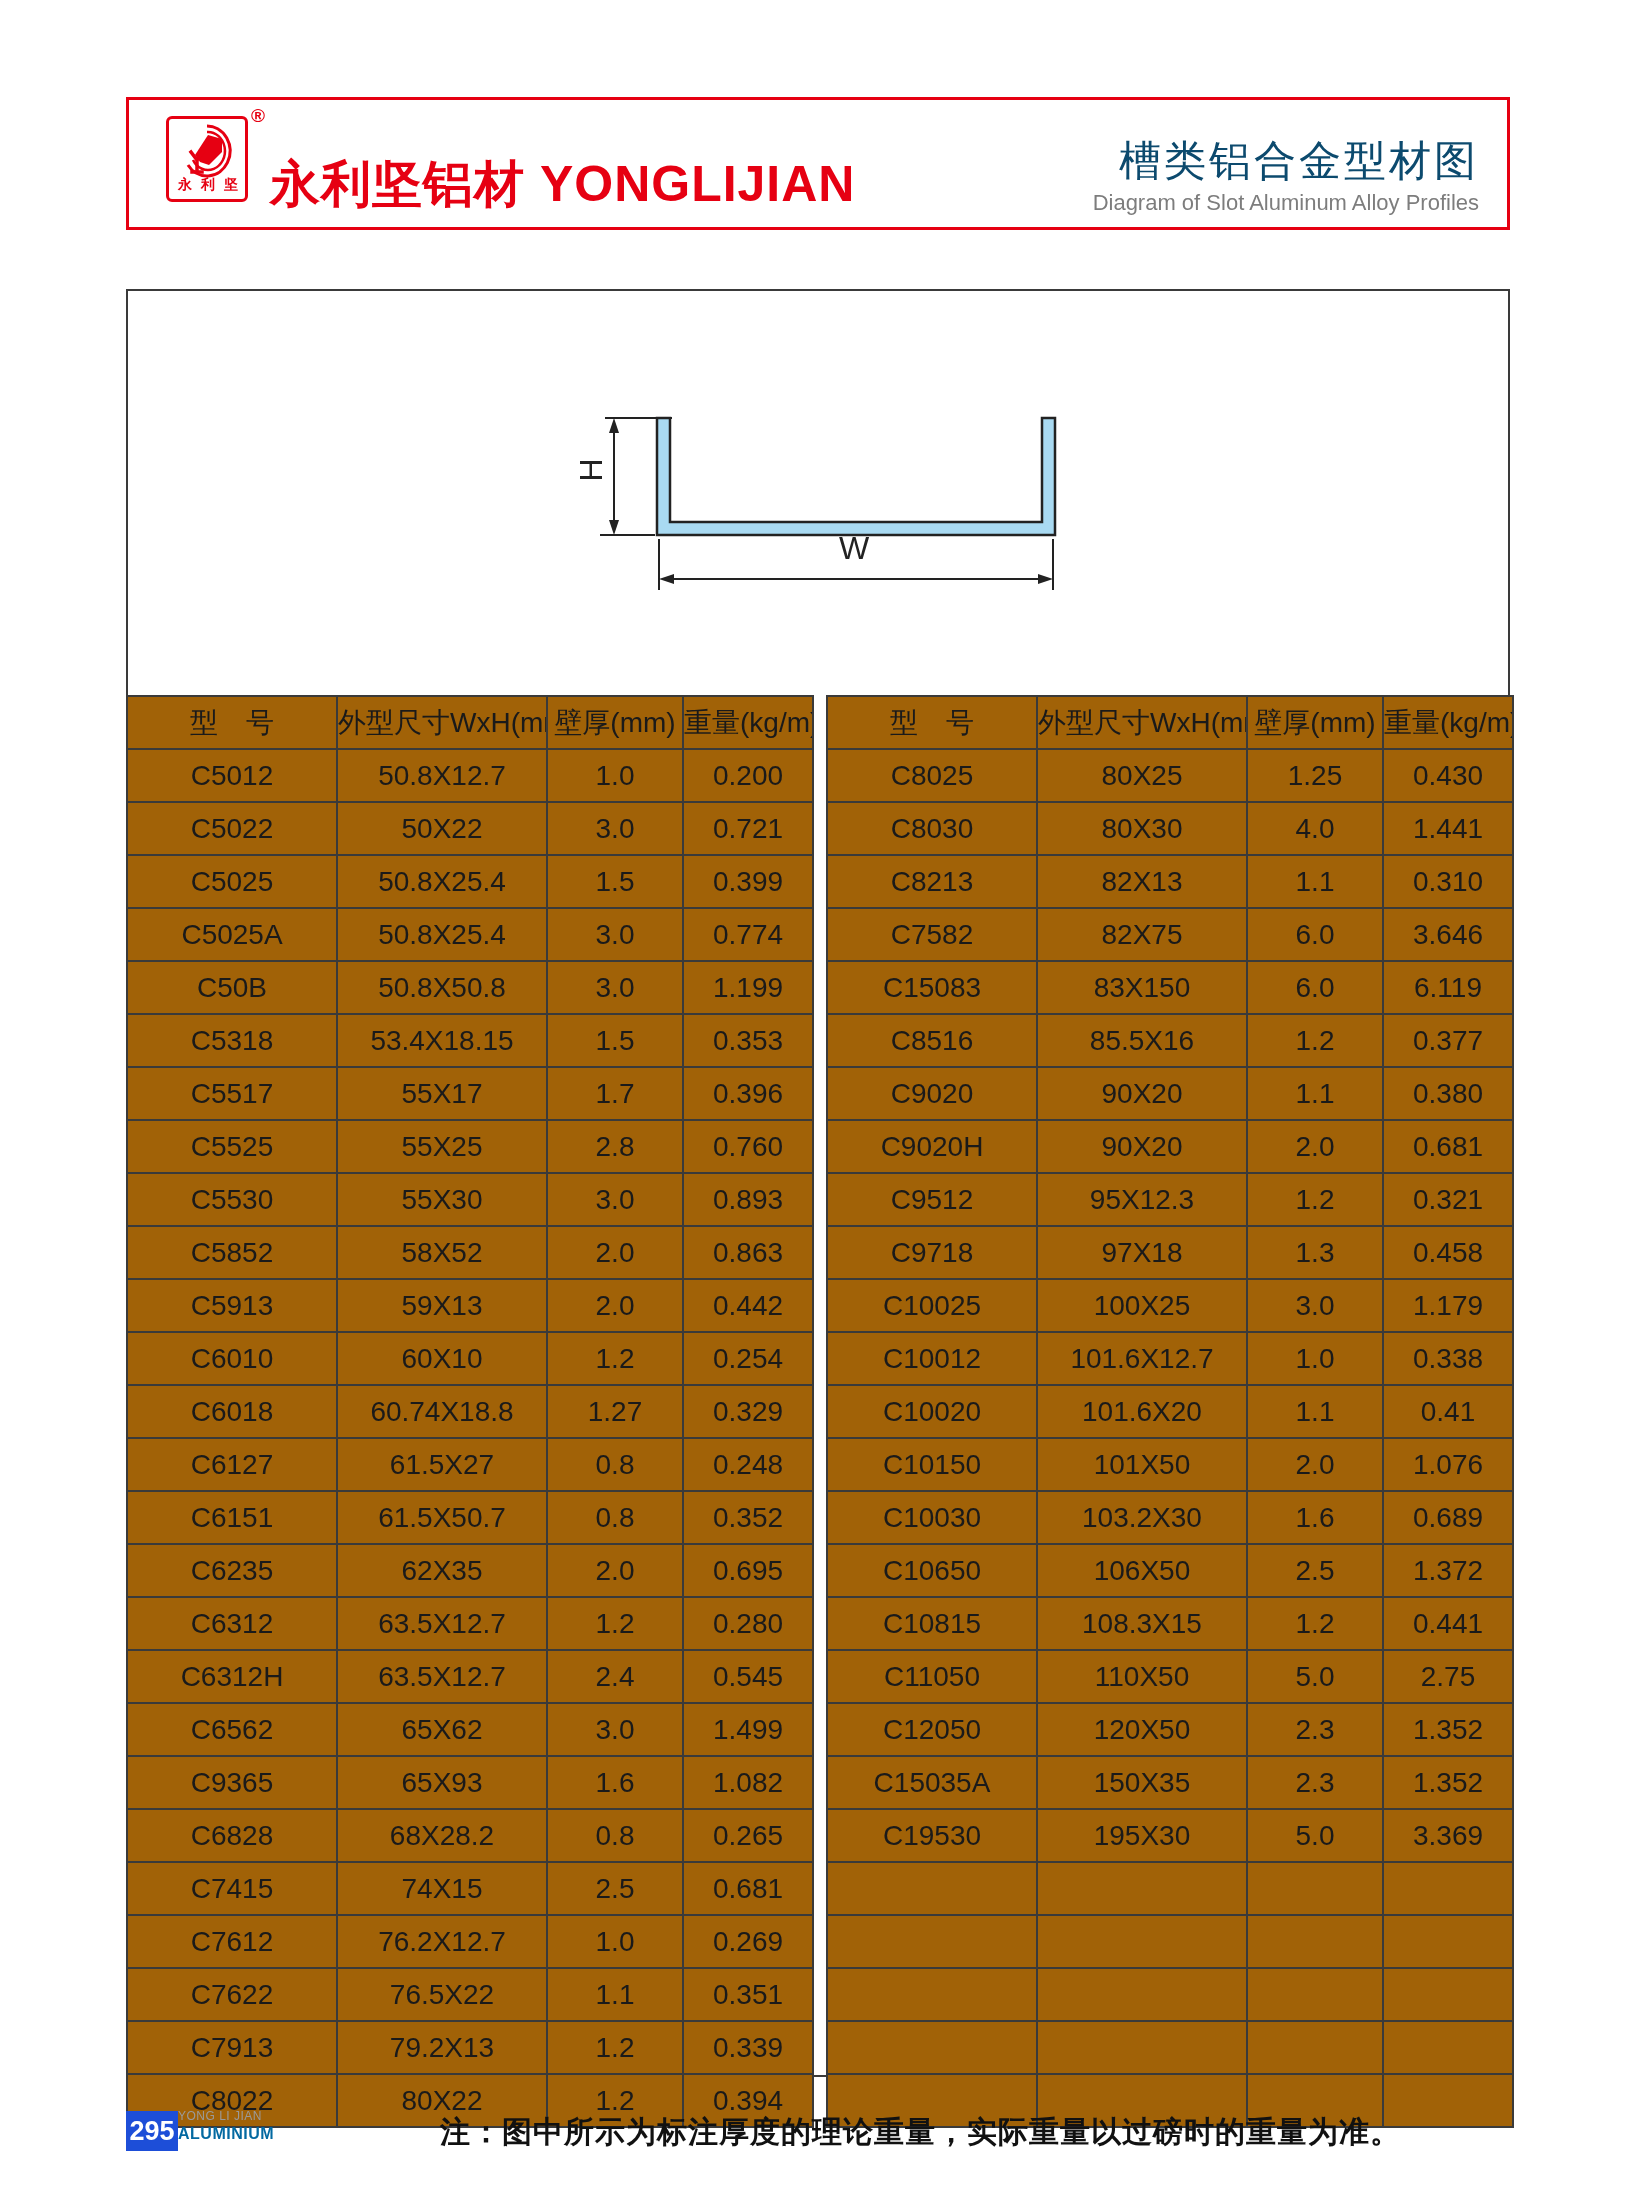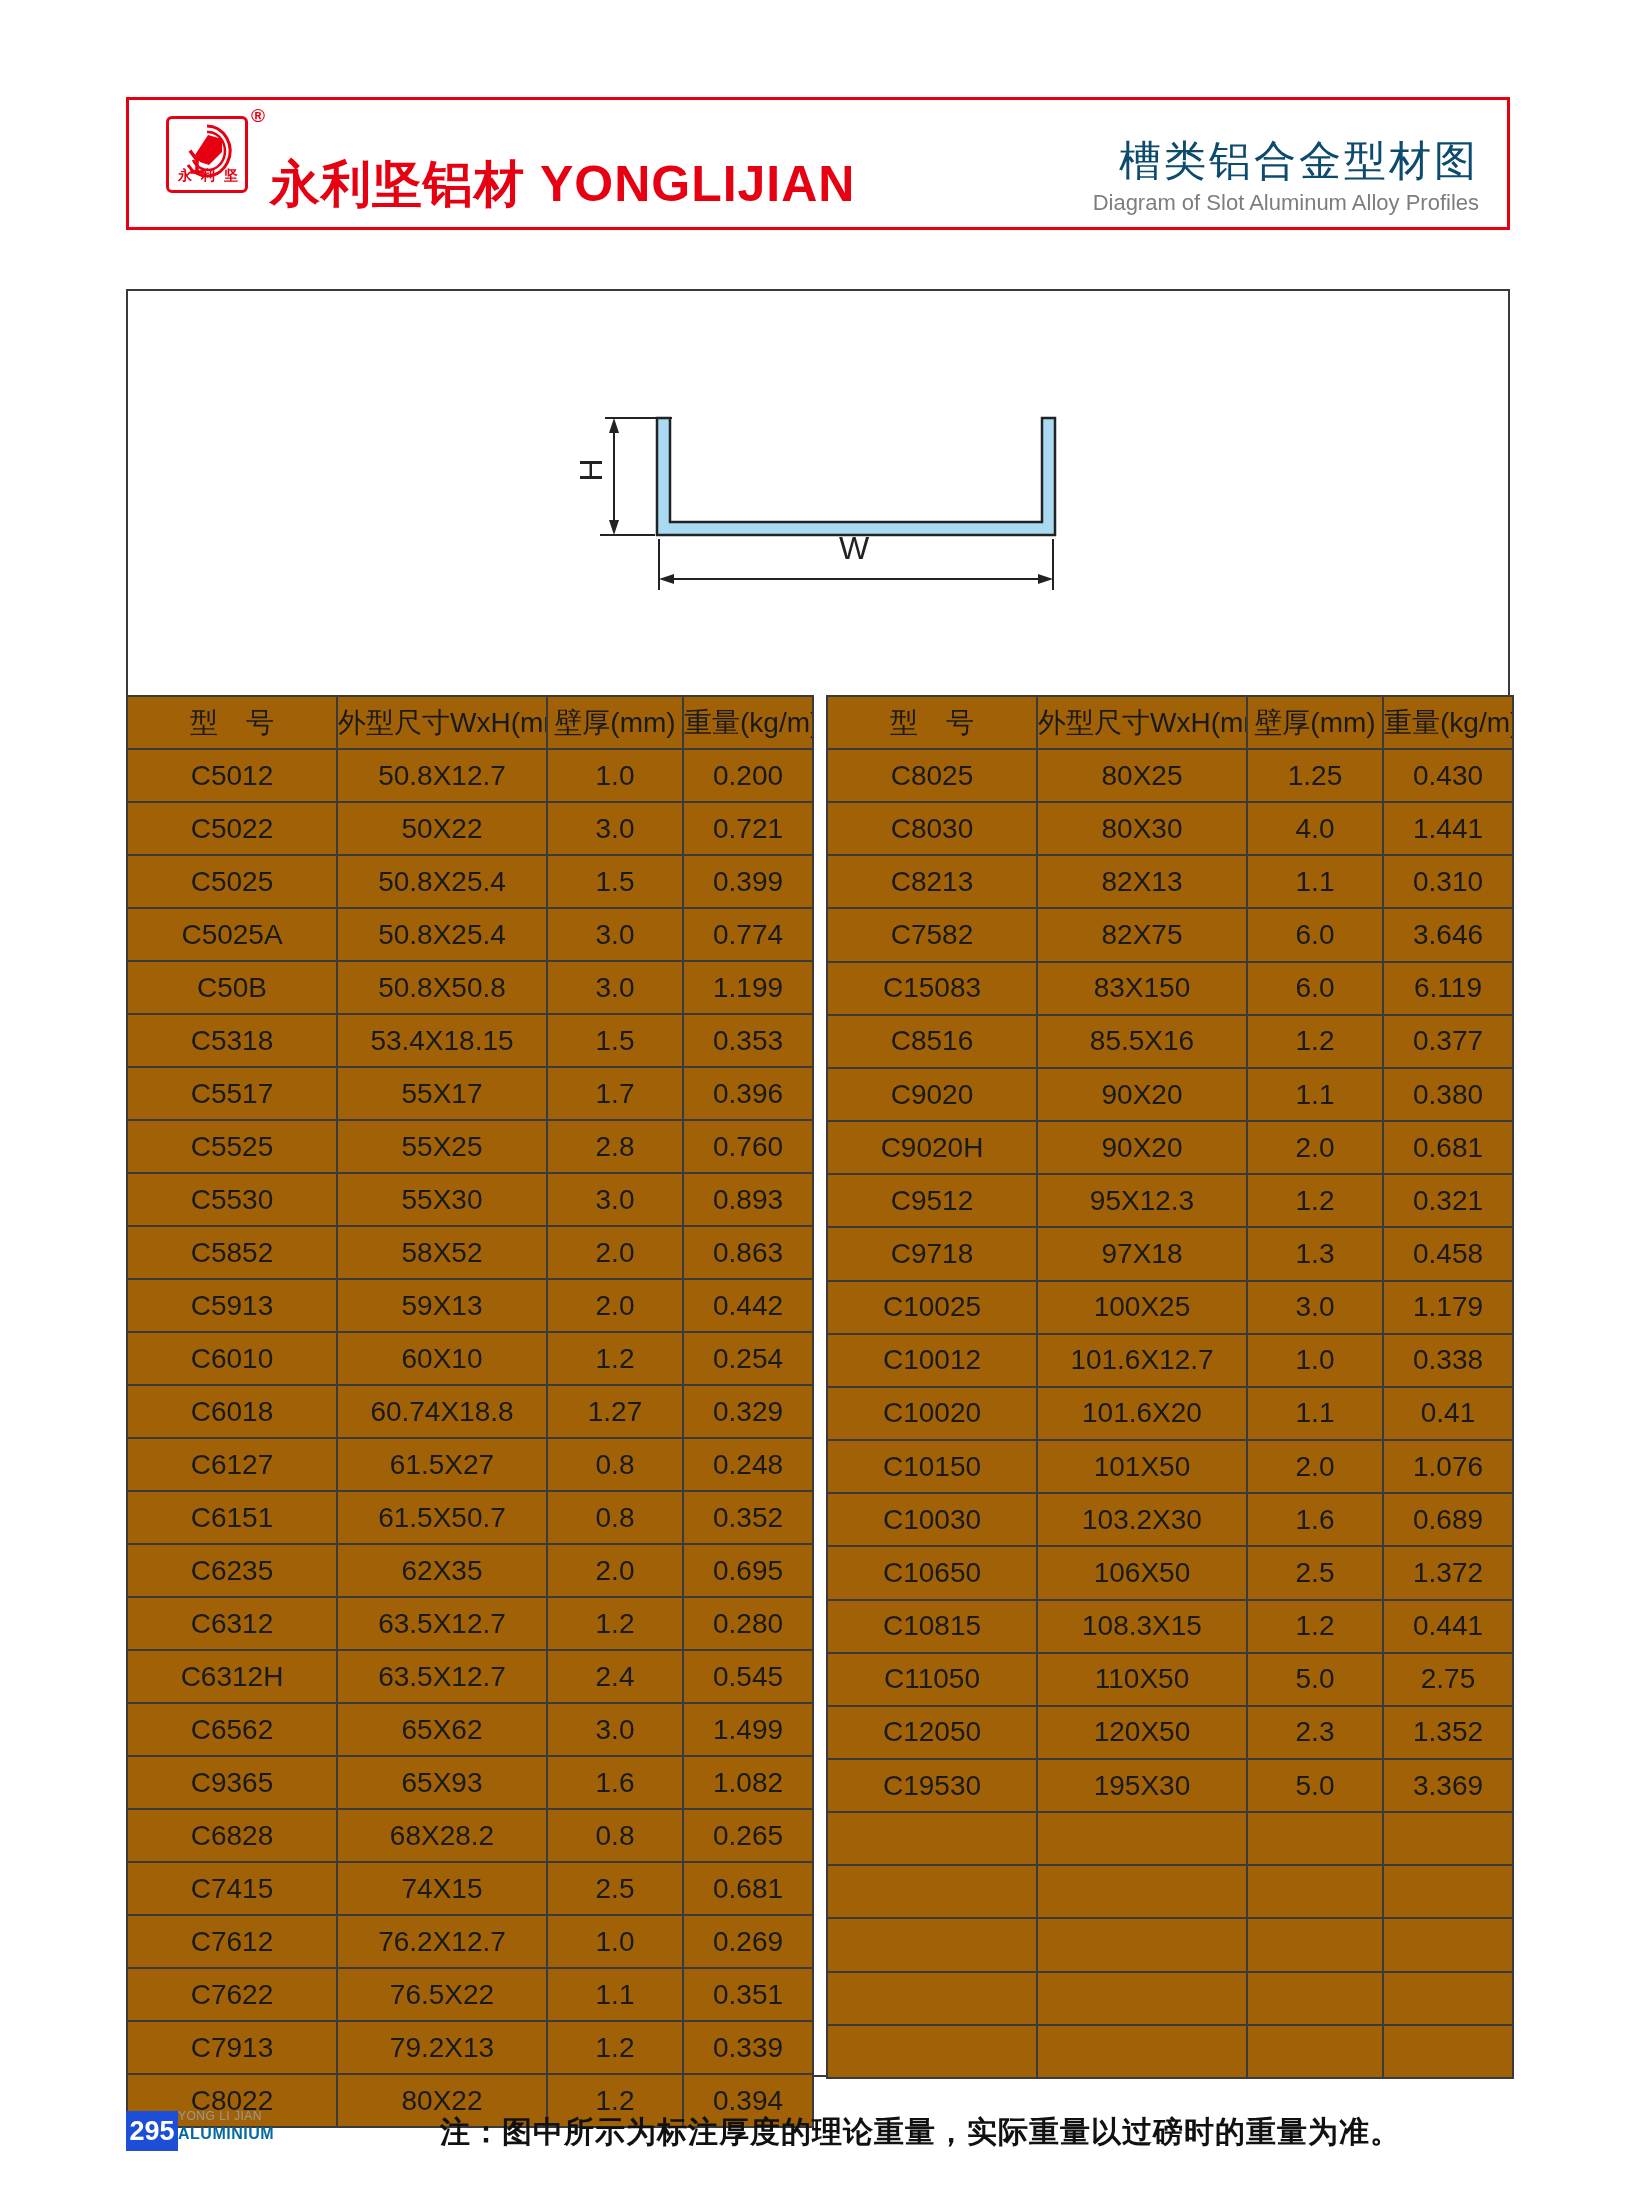--- a/index.html
+++ b/index.html
@@ -2,21 +2,21 @@
 <html><head>
 <meta charset="utf-8">
 <style>
   html,body{margin:0;padding:0;background:#ffffff;}
   body{font-family:"Liberation Sans", sans-serif; -webkit-font-smoothing:antialiased;}
   .page{position:relative;width:1635px;height:2203px;background:#fff;overflow:hidden;}
 
   
   .header-frame{position:absolute;left:126px;top:97px;width:1384px;height:133px;
     border:3px solid #e60012;box-sizing:border-box;background:#fff;}
-  .logo-box{position:absolute;left:37px;top:16px;width:82px;height:77px;
+  .logo-box{position:absolute;left:37px;top:16px;width:82px;height:86px;
     border:3px solid #e60012;border-radius:6px;box-sizing:border-box;text-align:center;}
   .logo-emblem{margin-top:3px;}
   .logo-chars{position:absolute;left:0;right:0;bottom:5px;color:#e60012;
     font-size:14px;font-weight:bold;letter-spacing:9px;text-indent:9px;white-space:nowrap;}
   .reg-mark{position:absolute;left:122px;top:5px;color:#e60012;font-size:19px;font-weight:bold;}
   .brand-title{position:absolute;left:141px;top:58px;color:#e60012;font-size:50px;
     line-height:52px;font-weight:bold;white-space:nowrap;letter-spacing:1px;}
   .cn-title{position:absolute;right:28px;top:38px;color:#0c4a6e;font-size:42px;
     line-height:46px;letter-spacing:3px;white-space:nowrap;font-family:Liberation Serif, serif;}
   .en-subtitle{position:absolute;right:28px;top:90px;color:#7d7d7d;font-size:22px;
@@ -392,20 +392,26 @@
             <td>5.0</td>
             <td>2.75</td>
           </tr>
           <tr>
             <td>C12050</td>
             <td>120X50</td>
             <td>2.3</td>
             <td>1.352</td>
           </tr>
           <tr>
+            <td>C15035A</td>
+            <td>150X35</td>
+            <td>2.3</td>
+            <td>1.352</td>
+          </tr>
+          <tr>
             <td>C19530</td>
             <td>195X30</td>
             <td>5.0</td>
             <td>3.369</td>
           </tr>
           <tr>
             <td></td>
             <td></td>
             <td></td>
             <td></td>

